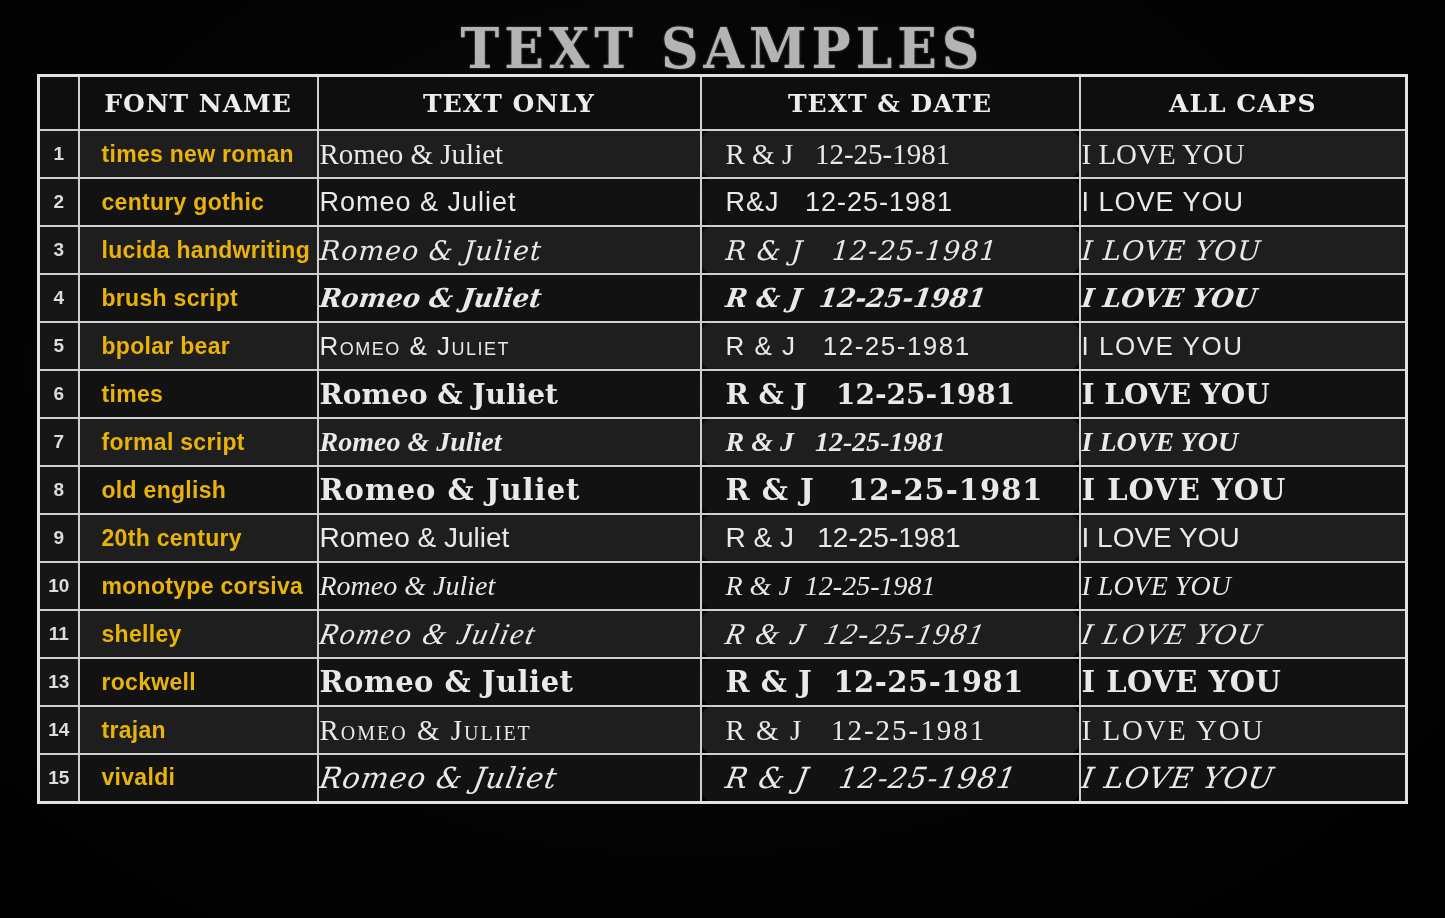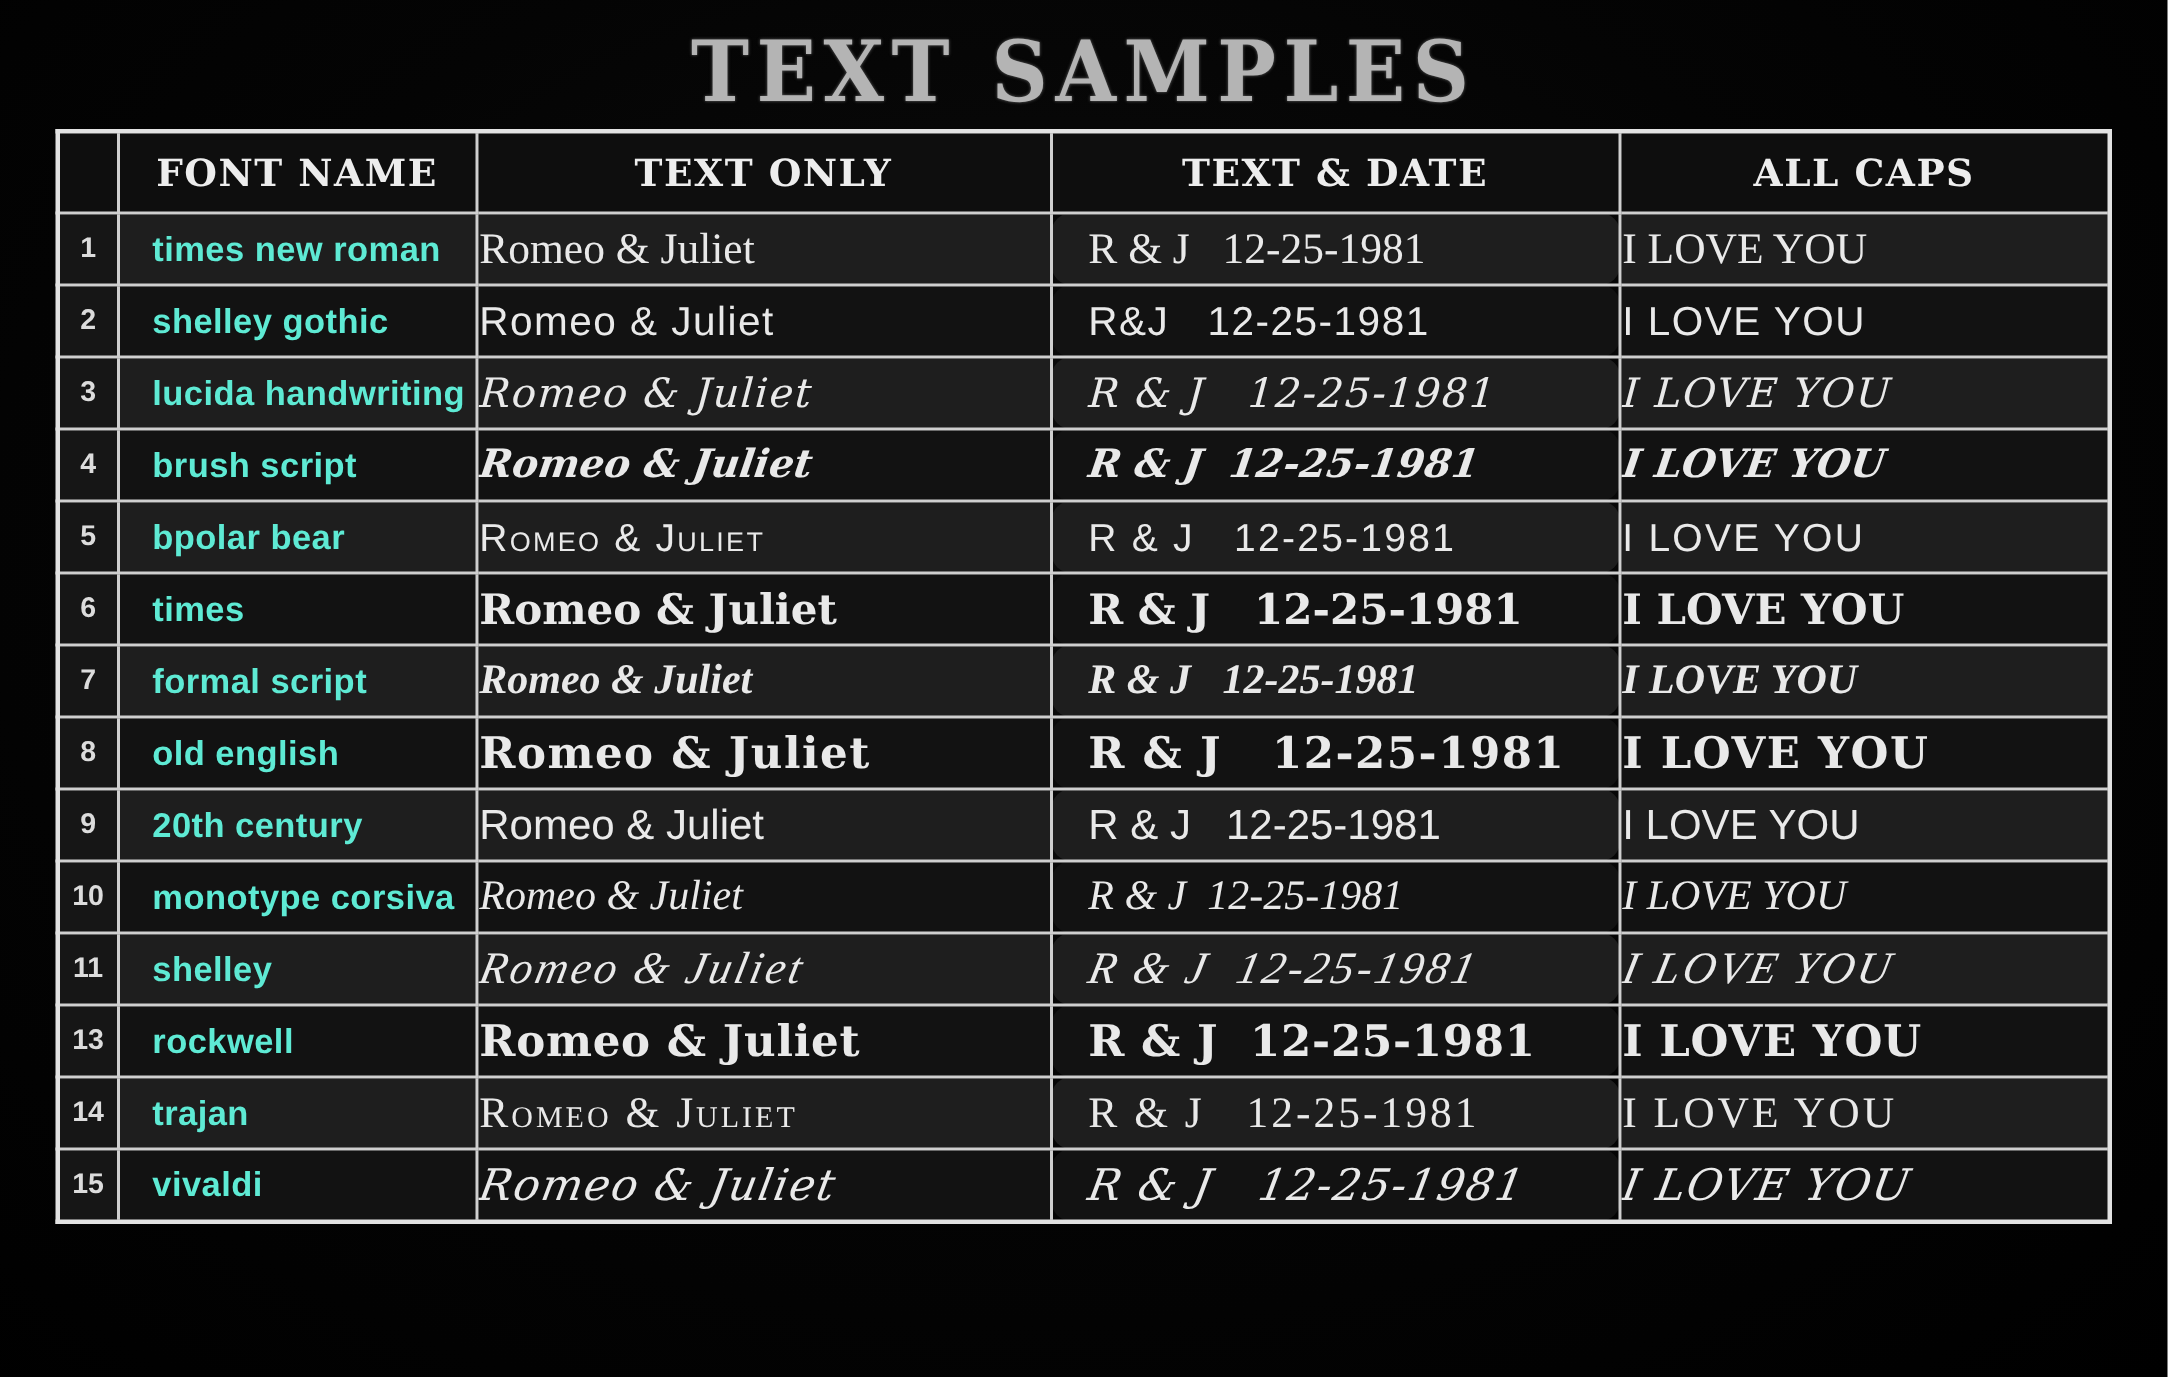--- a/index.html
+++ b/index.html
@@ -14,21 +14,21 @@
     position:absolute;top:18px;left:0;width:100%;
     text-align:center;
     font-family:"DejaVu Serif", serif;
     font-weight:700;
     font-size:52px;
     letter-spacing:5px;
     color:#b4b4b4;
     text-shadow:0 0 2px #6a6a6a;
     transform:scaleY(1.08);
   }
-  .tablewrap{position:absolute;left:37px;top:86px;width:1164px;}
+  .tablewrap{position:absolute;left:37px;top:74px;width:1164px;}
   table{
     border-collapse:collapse;
     table-layout:fixed;
     width:1368px;
     border:3px solid #e2e2e2;
   }
   th,td{
     border:2px solid #cfcfcf;
     overflow:hidden;
     white-space:nowrap;
@@ -52,21 +52,21 @@
     font-weight:700;
     font-size:19px;
     color:#dcdcdc;
     background:#161616 !important;
   }
   td.c-name{
     font-weight:700;
     font-size:23px;
     letter-spacing:.3px;
     padding-left:22px;
-    color:#5eead4;
+    color:#eab308;
   }
   td.c-text{}
   td.c-date{padding-left:24px;border-radius:13px;}
   td.c-caps{}
   .samp{white-space:pre;display:inline-block;}
   
   .f1  td.samp-cell{font-family:"Liberation Serif", serif;font-size:29px;}
   .f2  td.samp-cell{font-family:"Liberation Sans", sans-serif;font-size:27px;letter-spacing:1px;}
   .f3  td.samp-cell{font-family:"DejaVu Serif", serif;font-style:italic;font-size:27px;letter-spacing:1px;}
   .f3  .samp{transform:skewX(-4deg);}
@@ -112,21 +112,21 @@
   <tbody>
     <tr class="f1">
       <td class="c-num">1</td>
       <td class="c-name">times new roman</td>
       <td class="c-text samp-cell"><span class="samp">Romeo &amp; Juliet</span></td>
       <td class="c-date samp-cell"><span class="samp">R &amp; J   12-25-1981</span></td>
       <td class="c-caps samp-cell"><span class="samp">I LOVE YOU</span></td>
     </tr>
     <tr class="f2">
       <td class="c-num">2</td>
-      <td class="c-name">shelley gothic</td>
+      <td class="c-name">century gothic</td>
       <td class="c-text samp-cell"><span class="samp">Romeo &amp; Juliet</span></td>
       <td class="c-date samp-cell"><span class="samp">R&amp;J   12-25-1981</span></td>
       <td class="c-caps samp-cell"><span class="samp">I LOVE YOU</span></td>
     </tr>
     <tr class="f3">
       <td class="c-num">3</td>
       <td class="c-name">lucida handwriting</td>
       <td class="c-text samp-cell"><span class="samp">Romeo &amp; Juliet</span></td>
       <td class="c-date samp-cell"><span class="samp">R &amp; J   12-25-1981</span></td>
       <td class="c-caps samp-cell"><span class="samp">I LOVE YOU</span></td>

